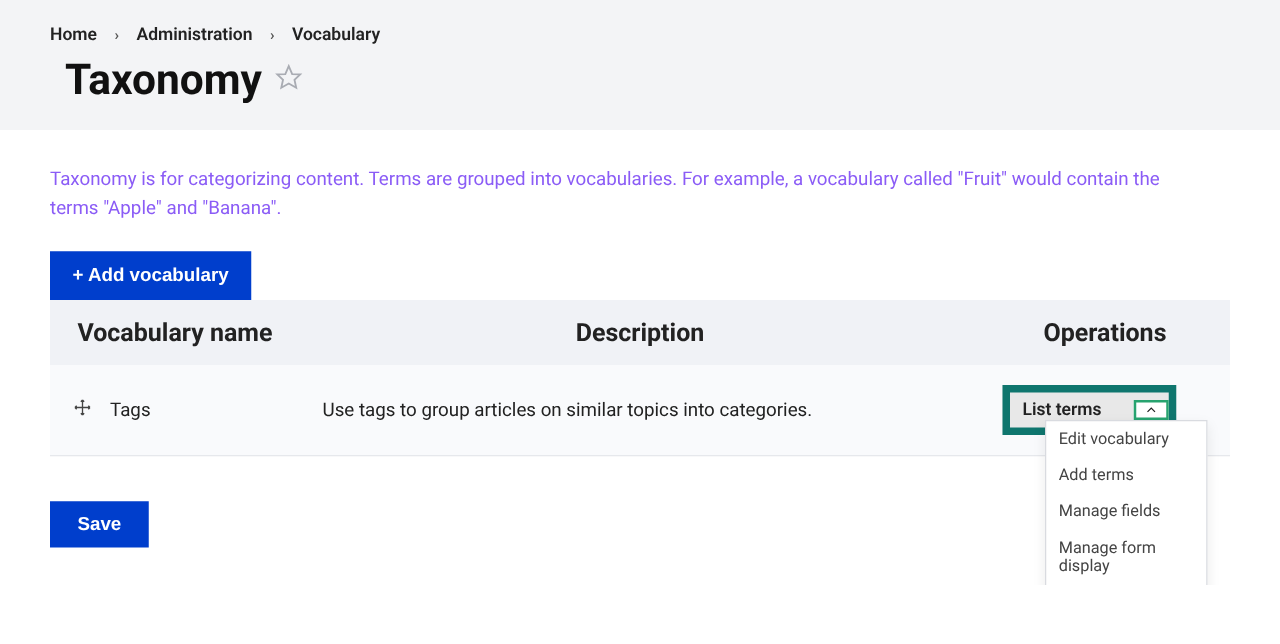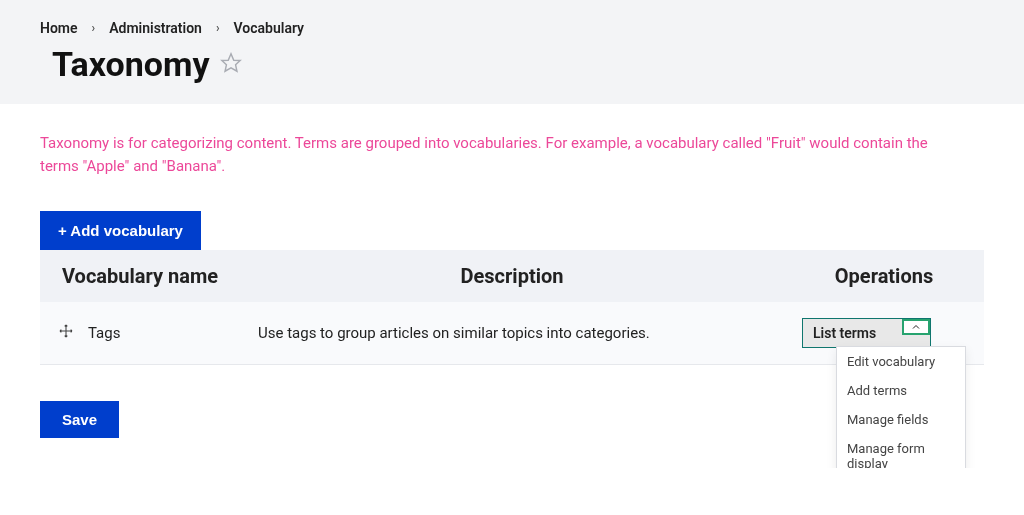--- a/index.html
+++ b/index.html
@@ -38,22 +38,22 @@
     font-weight: 700;
     color: #111;
   }
   .star-icon svg { width: 22px; height: 22px; }
   .content {
     padding: 28px 40px 30px 40px;
   }
   .intro {
     font-size: 15px;
     line-height: 1.5;
-    color: #ec4899;
-    margin-bottom: 34px;
+    color: #8b5cf6;
+    margin-bottom: 24px;
     max-width: 920px;
   }
   .btn-primary {
     display: inline-block;
     background: #003ecc;
     color: #fff;
     font-weight: 700;
     font-size: 15px;
     padding: 11px 18px;
     border: none;
@@ -93,22 +93,22 @@
   }
   .name-cell {
     display: flex;
     align-items: center;
     gap: 14px;
   }
   .drag-icon svg { width: 16px; height: 16px; }
   .ops-wrap { position: relative; }
   .dropbutton {
     display: inline-flex;
-    align-items: flex-start;
-    border: 1px solid #0f766e;
+    align-items: center;
+    border: 6px solid #0f766e;
     background: #e8e8e8;
     position: relative;
   }
   .dropbutton .db-label {
     padding: 6px 26px 6px 10px;
     font-size: 14px;
     font-weight: 600;
   }
   .dropbutton .db-toggle {
     width: 28px;

